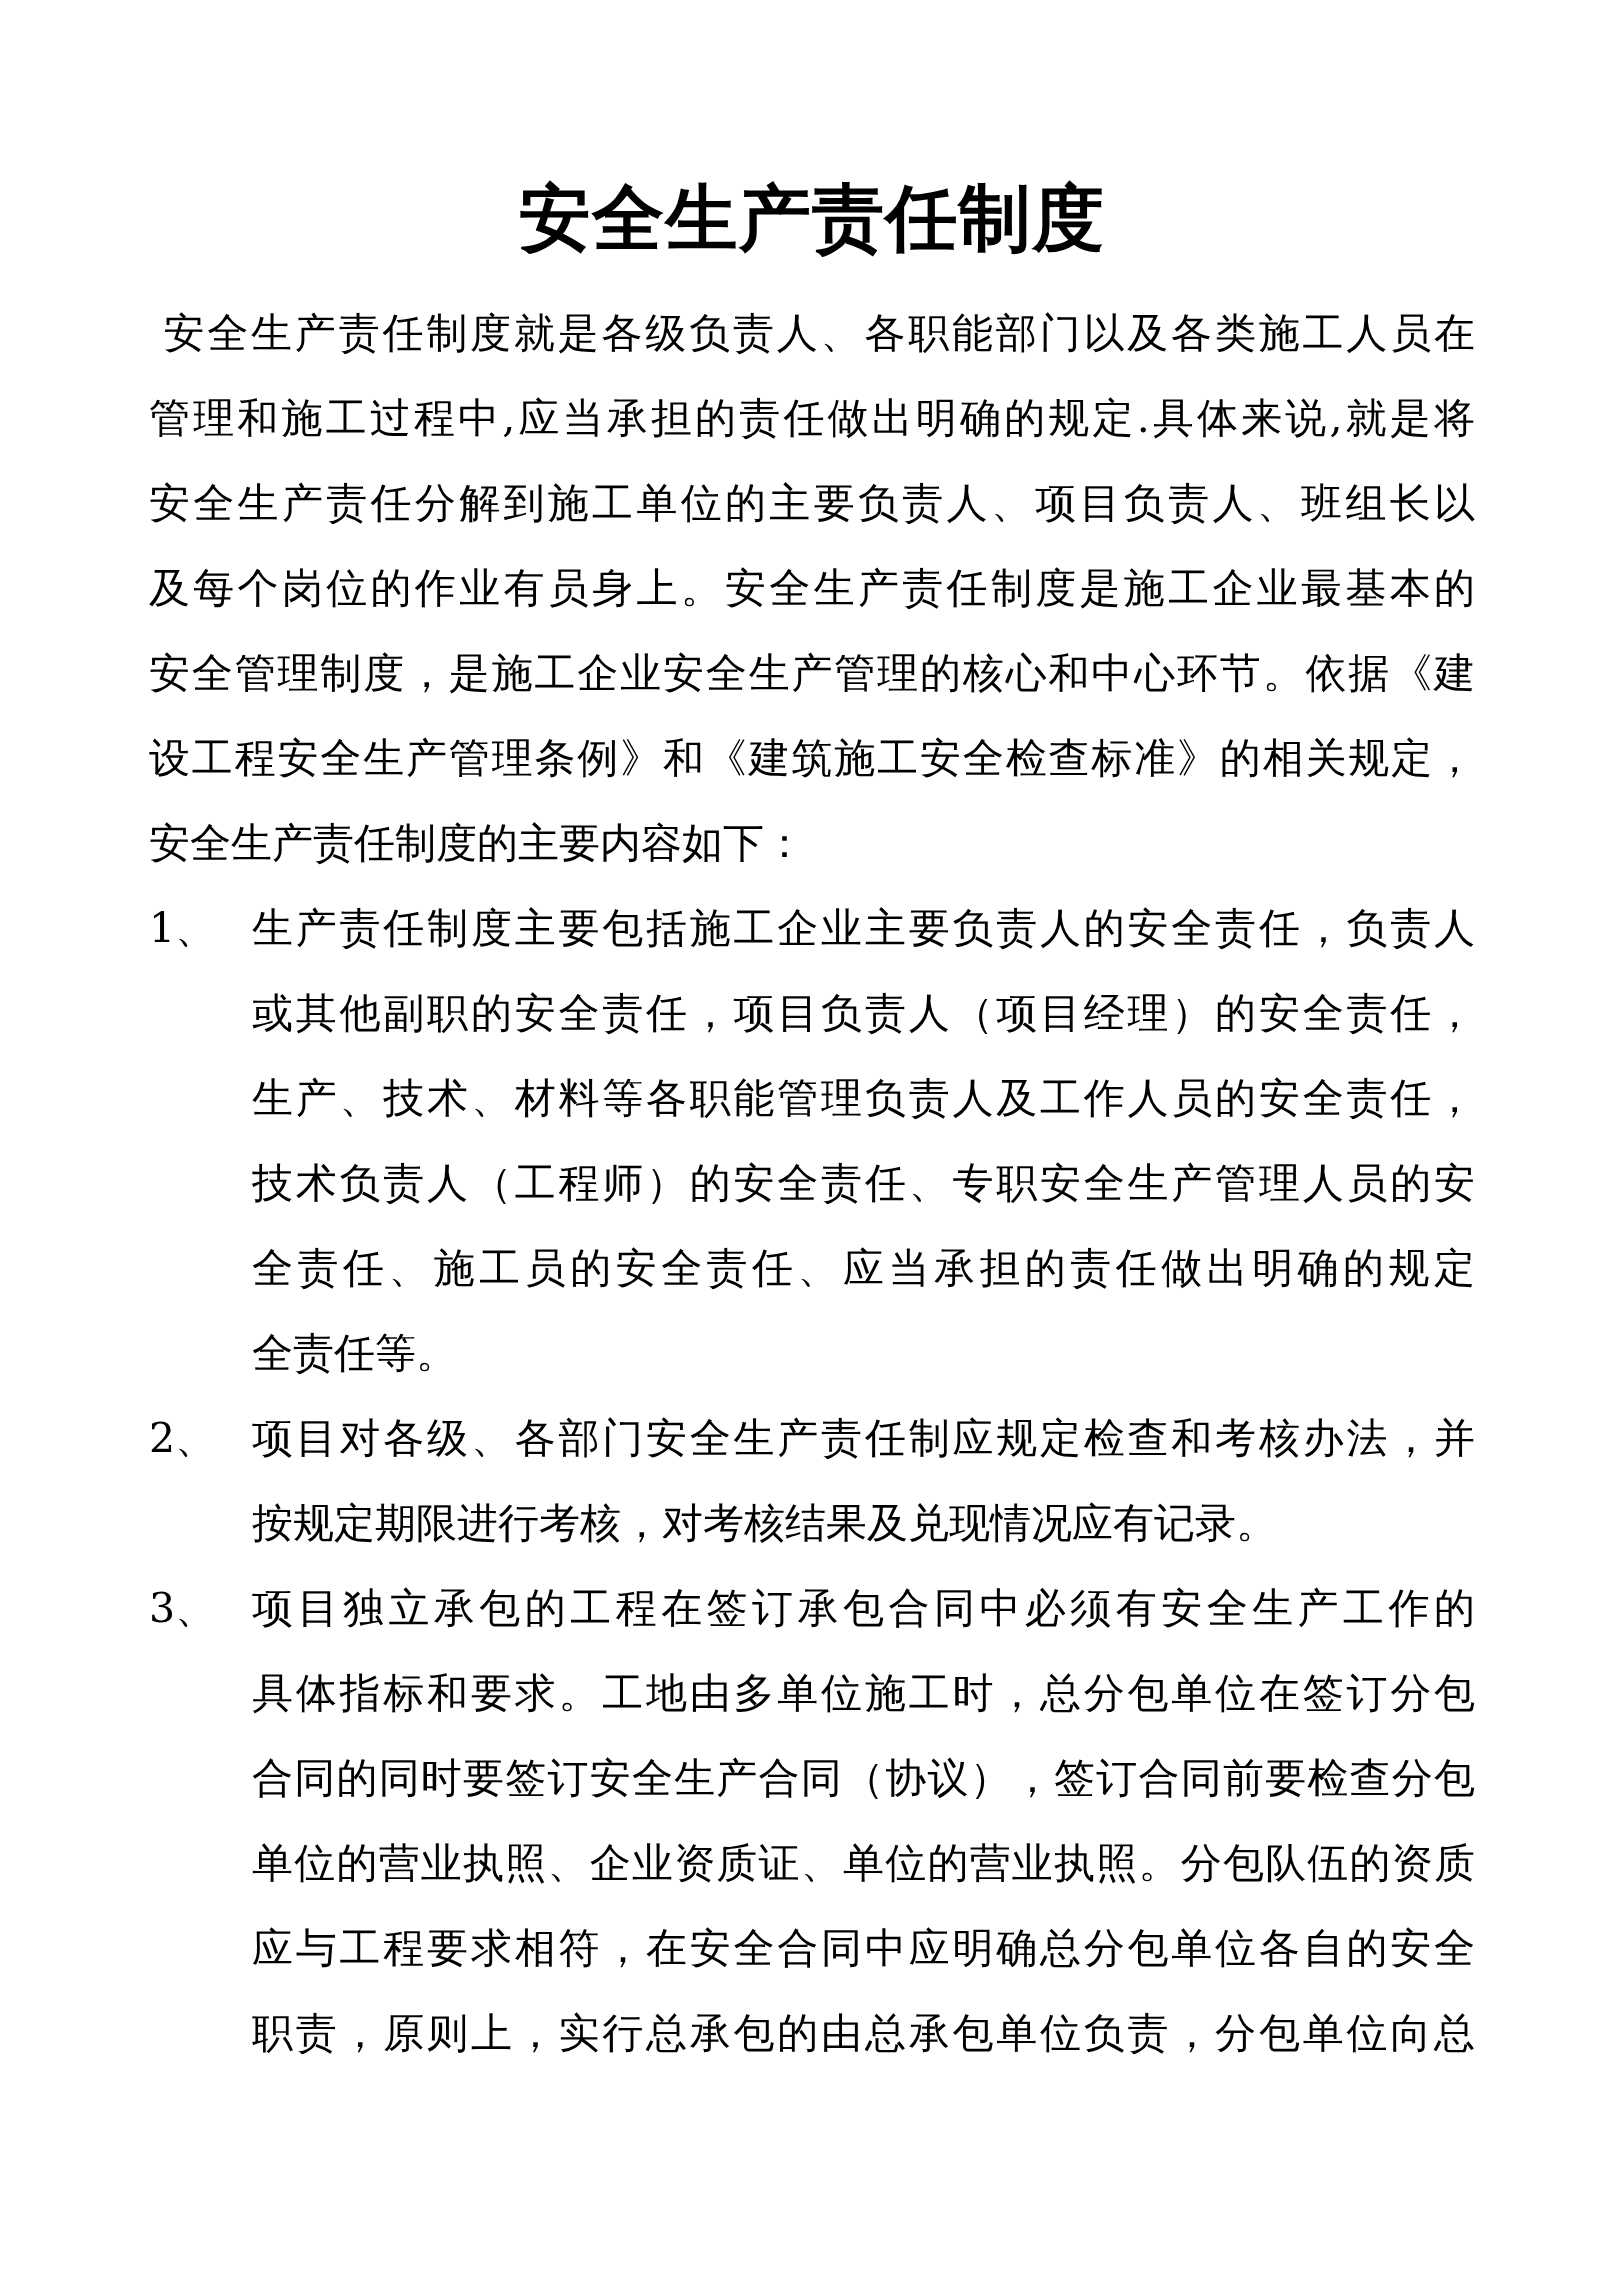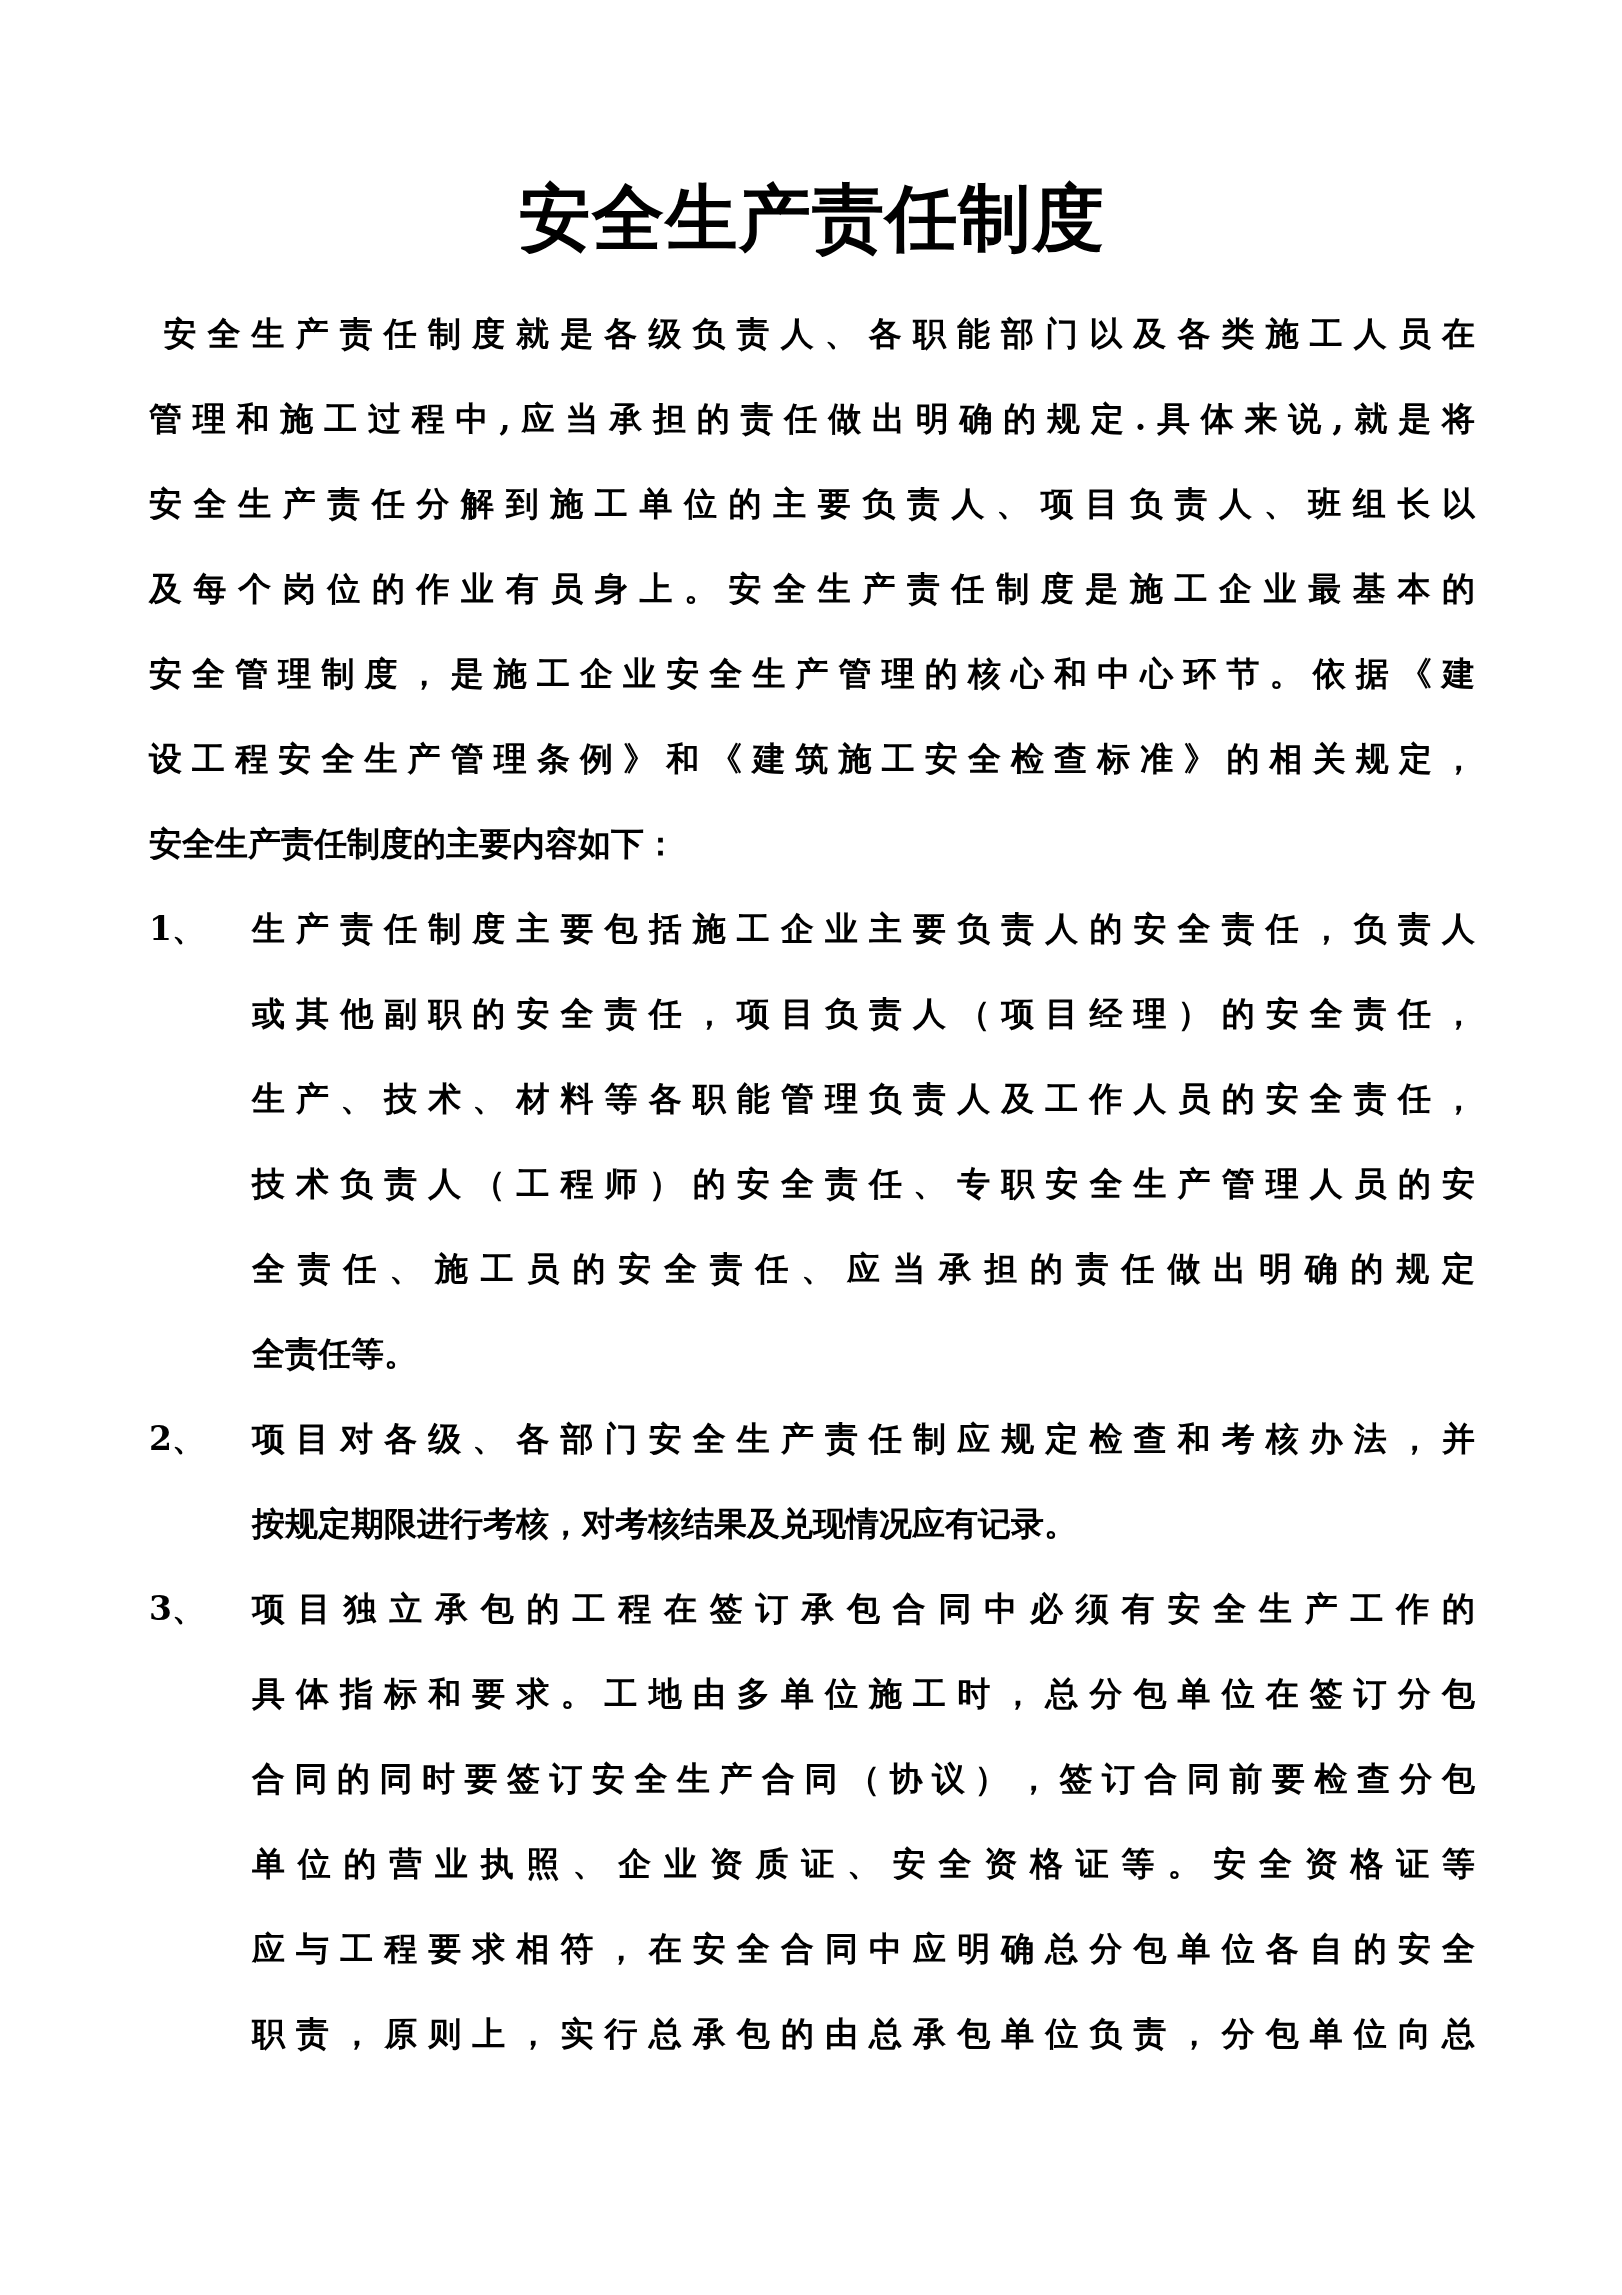--- a/index.html
+++ b/index.html
@@ -20,24 +20,23 @@
   }
   .doc-title {
     font-size: 72px;
     font-weight: bold;
     line-height: 115px;
     text-align: center;
     letter-spacing: 1.3px;
     margin: 0 0 16.4px 0;
   }
   .body-line {
-    font-size: 33px;
+    font-size: 41px;
     line-height: 85px;
     white-space: normal;
-    font-weight: bold;
   }
   
   .fill {
     text-align: justify;
     text-align-last: justify;
   }
   
   .last {
     text-align: left;
   }
@@ -98,19 +97,19 @@
     <div class="body-line last cont">按规定期限进行考核，对考核结果及兑现情况应有记录。</div>
   </div>
 
   <div>
     <div class="body-line item-row">
       <span class="item-num">3、</span>
       <span class="item-text fill">项目独立承包的工程在签订承包合同中必须有安全生产工作的</span>
     </div>
     <div class="body-line fill cont">具体指标和要求。工地由多单位施工时，总分包单位在签订分包</div>
     <div class="body-line fill cont">合同的同时要签订安全生产合同（协议），签订合同前要检查分包</div>
-    <div class="body-line fill cont">单位的营业执照、企业资质证、安全资格证等。安全资格证等</div>
+    <div class="body-line fill cont">单位的营业执照、企业资质证、单位的营业执照。分包队伍的资质</div>
     <div class="body-line fill cont">应与工程要求相符，在安全合同中应明确总分包单位各自的安全</div>
     <div class="body-line fill cont">职责，原则上，实行总承包的由总承包单位负责，分包单位向总</div>
   </div>
 
 </div>
 
 
 </body></html>

